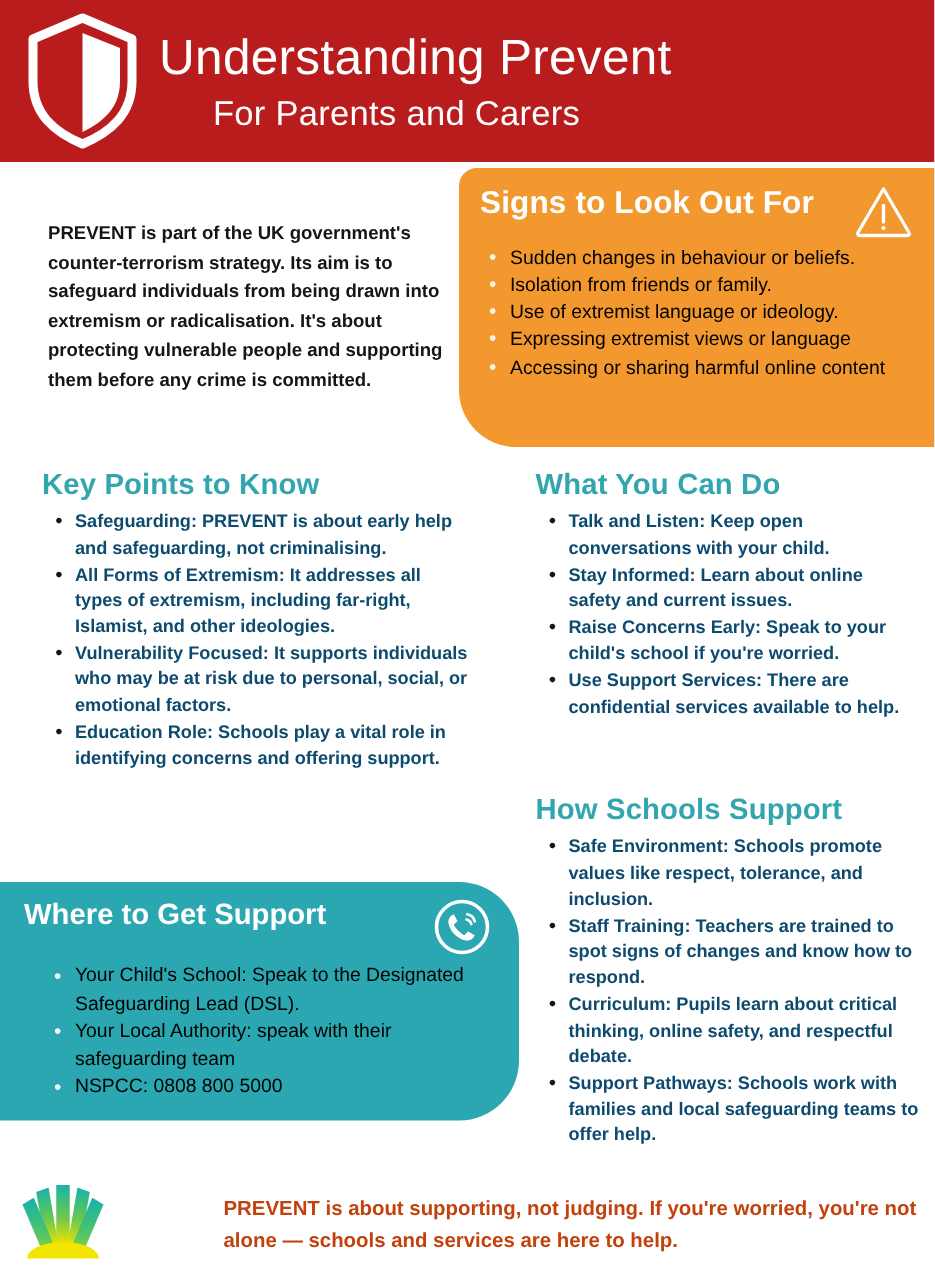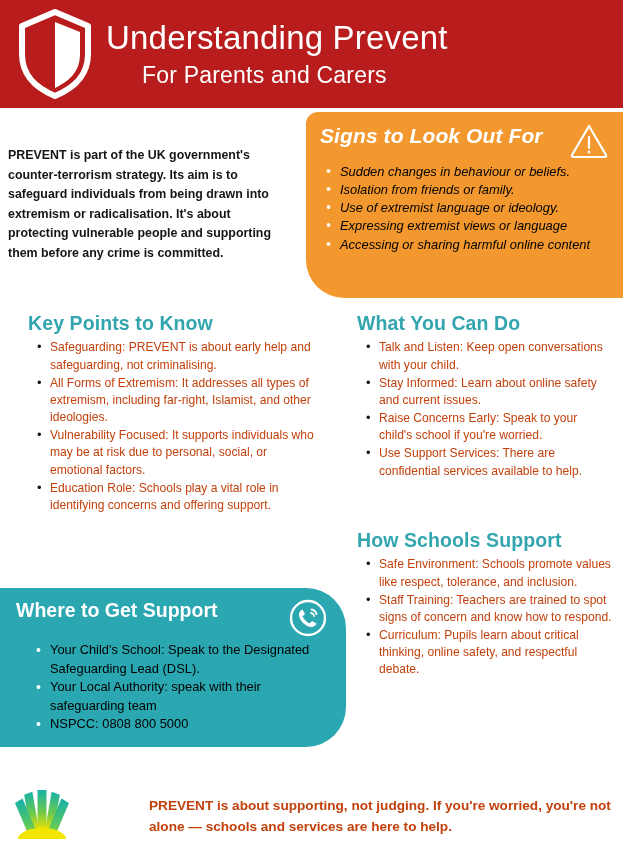--- a/index.html
+++ b/index.html
@@ -52,40 +52,39 @@
     font-weight: 400;
     line-height: 1.2;
     margin-top: 5px;
     margin-left: 36px;
     letter-spacing: 0.2px;
   }
 
   
   .intro {
     position: absolute;
-    left: 8px;
+    left: 32px;
     top: 146px;
     width: 278px;
     font-size: 12.4px;
     font-weight: bold;
     line-height: 1.58;
     color: #151515;
   }
 
   
   .signs-box {
     position: absolute;
     left: 306px;
     top: 112px;
     width: 317px;
     height: 186px;
     background: #f2982f;
     border-top-left-radius: 12px;
     border-bottom-left-radius: 38px;
-    font-style: italic;
   }
   .signs-head {
     position: relative;
     display: flex;
     align-items: flex-start;
     justify-content: space-between;
     padding: 12px 14px 0 14px;
   }
   .signs-title {
     color: #ffffff;
@@ -130,23 +129,23 @@
     letter-spacing: 0.1px;
   }
   .bullets {
     margin: 5px 0 0 0;
     padding: 0 0 0 22px;
     list-style: none;
   }
   .bullets li {
     position: relative;
     font-size: 12.1px;
-    font-weight: normal;
+    font-weight: bold;
     line-height: 1.42;
-    color: #c2410c;
+    color: #0c4a6e;
     margin-bottom: 1px;
   }
   .bullets li::before {
     content: "\2022";
     position: absolute;
     left: -13px;
     top: -1px;
     font-size: 13px;
     color: #151515;
   }
@@ -291,22 +290,23 @@
     <li>Stay Informed: Learn about online safety and current issues.</li>
     <li>Raise Concerns Early: Speak to your child's school if you're worried.</li>
     <li>Use Support Services: There are confidential services available to help.</li>
   </ul>
 </div>
 
 <div class="how-schools">
   <div class="section-title">How Schools Support</div>
   <ul class="bullets">
     <li>Safe Environment: Schools promote values like respect, tolerance, and inclusion.</li>
-    <li>Staff Training: Teachers are trained to spot signs of concern and know how to respond.</li>
+    <li>Staff Training: Teachers are trained to spot signs of changes and know how to respond.</li>
     <li>Curriculum: Pupils learn about critical thinking, online safety, and respectful debate.</li>
+    <li>Support Pathways: Schools work with families and local safeguarding teams to offer help.</li>
   </ul>
 </div>
 
 <div class="support-box">
   <div class="support-head">
     <div class="support-title">Where to Get Support</div>
     <svg class="phone-icon" viewBox="0 0 40 40">
       <circle cx="20" cy="20" r="17" fill="none" stroke="#ffffff" stroke-width="2.4"></circle>
       <path d="M14.5 11.5 C12 12.5 10.5 15 11 17.5 C12 23 17 28 22.5 29 C25 29.5 27.5 28 28.5 25.5 L24 23 L21.5 25.5 C19 24.2 15.8 21 14.5 18.5 L17 16 Z" fill="#ffffff"></path>
       <path d="M23.5 11.5 Q27.5 12.2 28.5 16.2" fill="none" stroke="#ffffff" stroke-width="1.8" stroke-linecap="round"></path>

